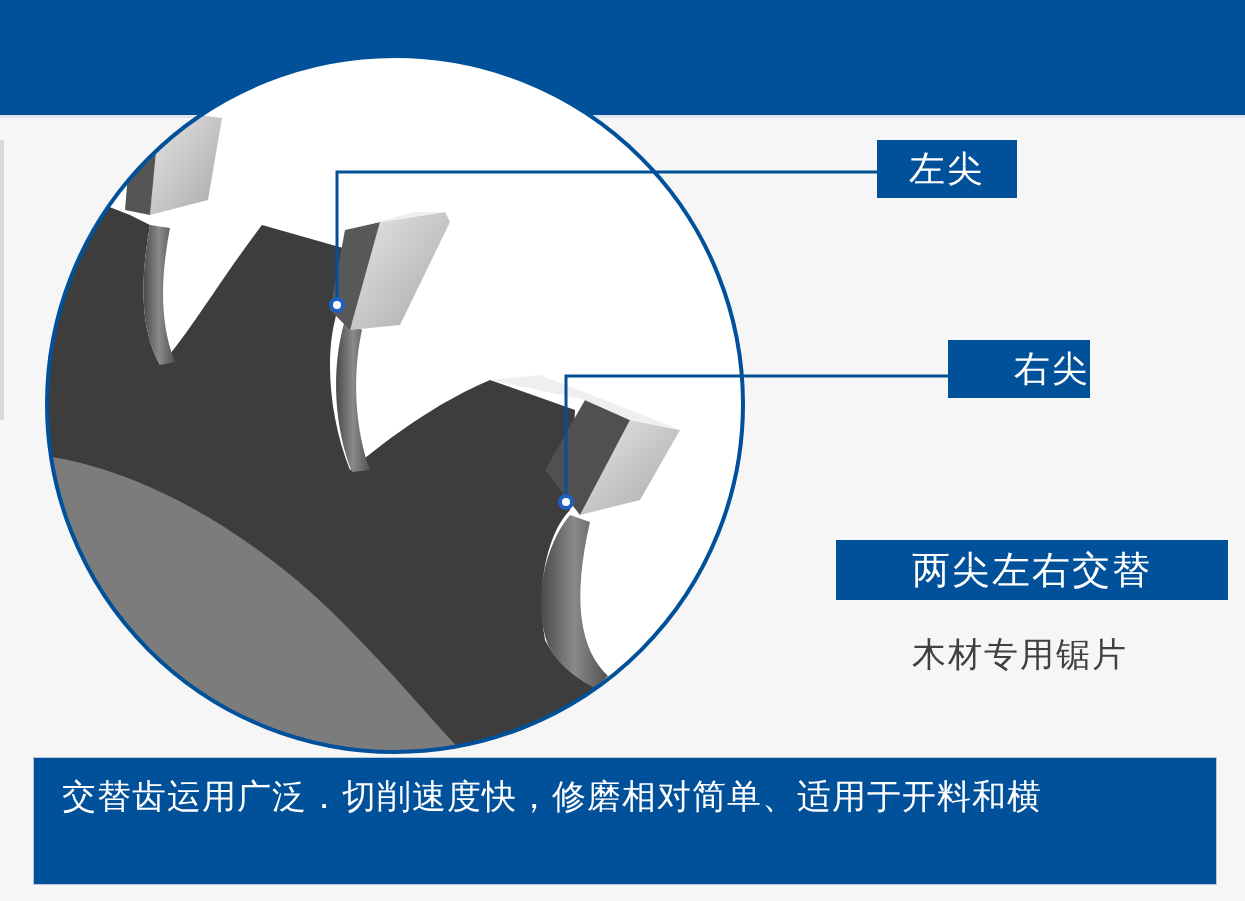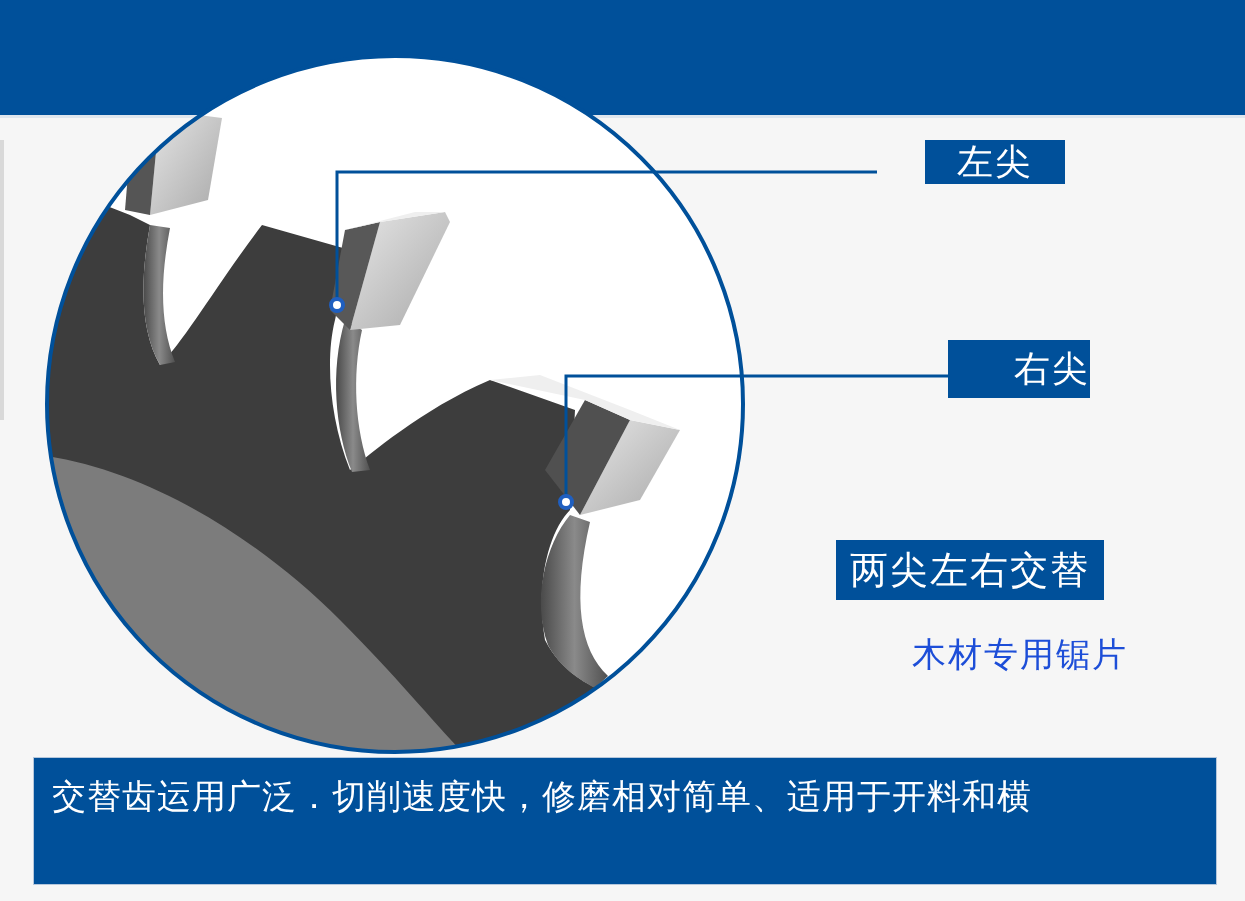--- a/index.html
+++ b/index.html
@@ -20,31 +20,31 @@
       position: absolute; left: 0; top: 140px; width: 4px; height: 280px; background: #d9d9d9;
     }
     .illustration {
       position: absolute; left: 0; top: 0; width: 1245px; height: 901px;
     }
     .label-box {
       position: absolute; background: #00509a; color: #ffffff;
       display: flex; align-items: center; justify-content: center;
       letter-spacing: 2px;
     }
-    .label-left { left: 877px; top: 140px; width: 140px; height: 44px; font-size: 36px; margin-left: 48px; }
+    .label-left { left: 877px; top: 140px; width: 140px; height: 58px; font-size: 36px; }
     .label-right { left: 948px; top: 340px; width: 142px; height: 58px; font-size: 36px; justify-content: flex-end; }
-    .label-alt { left: 836px; top: 540px; width: 268px; height: 60px; font-size: 38px; }
+    .label-alt { left: 836px; top: 540px; width: 392px; height: 60px; font-size: 38px; }
     .subtitle {
-      position: absolute; left: 912px; top: 632px; font-size: 34px; color: #1d4ed8;
+      position: absolute; left: 912px; top: 632px; font-size: 34px; color: #404040;
       letter-spacing: 2px; white-space: nowrap;
     }
     .desc-box {
       position: absolute; left: 33px; top: 757px; width: 1184px; height: 128px;
       background: #00509a; color: #ffffff; box-sizing: border-box;
-      padding: 12px 20px 0 18px; font-size: 34px; line-height: 52px; letter-spacing: 1px;
+      padding: 12px 20px 0 28px; font-size: 34px; line-height: 52px; letter-spacing: 1px;
       border: 1px solid #b5c7dc;
     }
     .desc-line { display: block; white-space: nowrap; }
   </style>
 </head>
 <body>
 
 <div class="top-banner"></div>
 <div class="banner-edge"></div>
 <div class="left-edge"></div>

